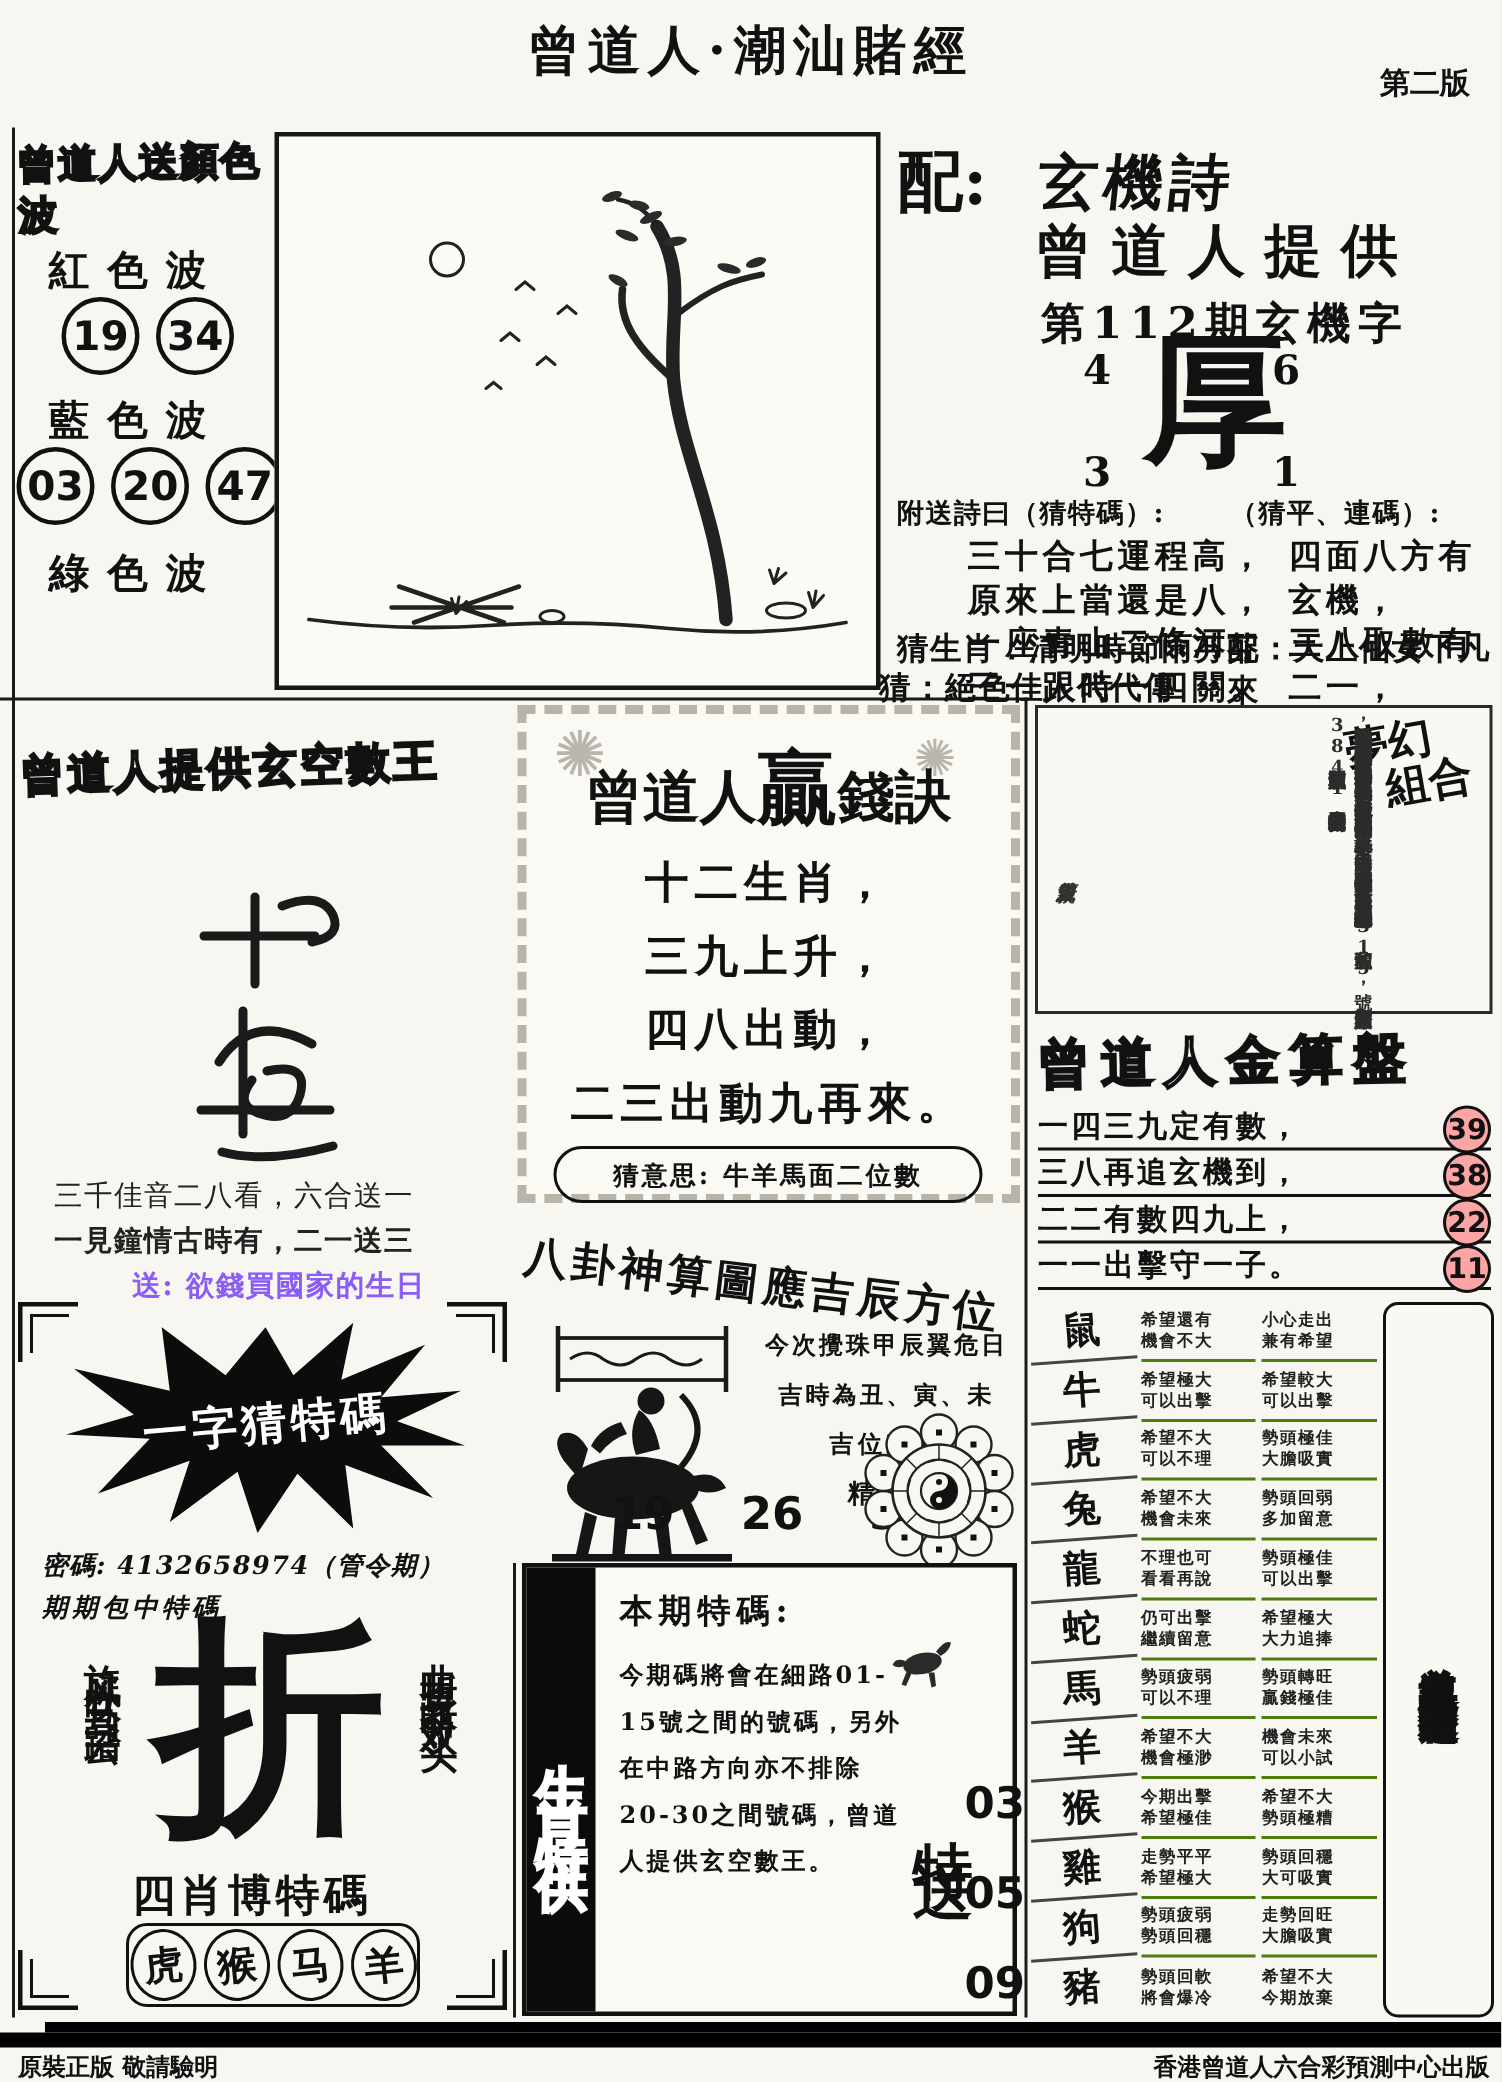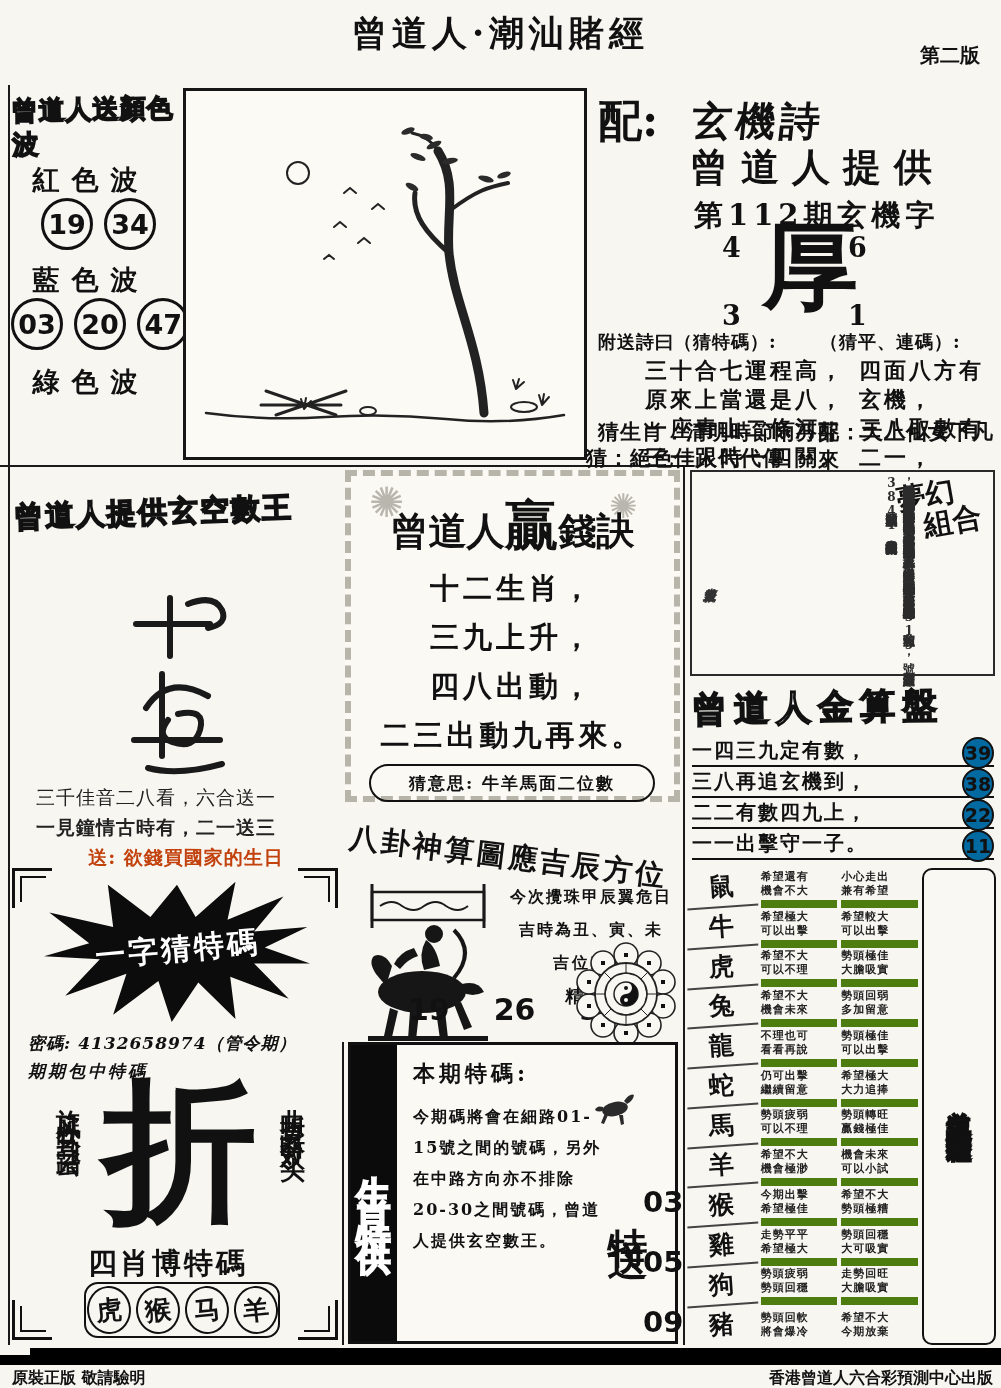--- a/index.html
+++ b/index.html
@@ -28,28 +28,28 @@
   .wave-label { font-size:27px; font-weight:700; letter-spacing:12px; text-align:center; width:170px; font-family:"DejaVu Serif",serif;}
   .wave-circ { width:52px; height:52px; font-size:27px; margin:0 3px; }
   .poem-line { font-size:22px; line-height:29px; letter-spacing:3px; font-weight:600; font-family:Liberation Mono, monospace;margin-left:37px; }
   .hline { background:#1a1a1a; }
   .vline { background:#1a1a1a; }
   .abacus-row {
     display:flex; align-items:center; justify-content:space-between;
     border-bottom:2px solid #111; height:31px;
   }
   .abacus-text { font-size:20px; font-weight:700; letter-spacing:2px; font-family:"DejaVu Serif",serif; }
-  .abacus-circ { width:32px; height:32px; font-size:19px; border-width:2.5px; margin-bottom:-4px; background:#0369a1;}
+  .abacus-circ { width:32px; height:32px; font-size:19px; border-width:2.5px; margin-bottom:-4px; background:#fca5a5;}
   .zrow { display:flex; align-items:stretch; flex:1; }
   .zanim { width:72px; display:flex; align-items:center; justify-content:center;
            font-size:25px; font-weight:900; font-family:"DejaVu Serif",serif;
            border-bottom:2px solid #444; transform:rotate(-4deg); }
   .zcell { width:78px; margin-left:4px; display:flex; flex-direction:column; justify-content:center;
            font-size:11px; line-height:14px; font-weight:700; letter-spacing:1px;
-           border-bottom:8px solid #4d7c0f; font-family:"DejaVu Serif",serif; color:#222; }
+           border-bottom:2px solid #4d7c0f; font-family:"DejaVu Serif",serif; color:#222; }
   .zrow:last-child .zanim, .zrow:last-child .zcell { border-bottom:none; }
   .corner { width:40px; height:40px; }
   .corner:before, .corner:after { content:""; position:absolute; }
   .corner.tl { border-top:3px solid #111; border-left:3px solid #111; }
   .corner.tl:before { top:5px; left:5px; width:24px; height:24px; border-top:2px solid #111; border-left:2px solid #111; }
   .corner.tr { border-top:3px solid #111; border-right:3px solid #111; }
   .corner.tr:before { top:5px; right:5px; width:24px; height:24px; border-top:2px solid #111; border-right:2px solid #111; }
   .corner.bl { border-bottom:3px solid #111; border-left:3px solid #111; }
   .corner.bl:before { bottom:5px; left:5px; width:24px; height:24px; border-bottom:2px solid #111; border-left:2px solid #111; }
   .corner.br { border-bottom:3px solid #111; border-right:3px solid #111; }
@@ -170,21 +170,21 @@
       <path d="M44 84 v82"></path>
       <path d="M16 150 h86"></path>
       <path d="M60 124 q28 -6 22 16 q-6 20 -28 12 q-16 -6 -4 -22"></path>
       <path d="M30 178 q30 8 74 -4"></path>
     </g>
   </svg>
 
   <div class="abs" style="left:36px;top:782px;width:300px;">
     <div class="serif" style="font-size:19px;line-height:30px;font-weight:400;letter-spacing:1px;color:#222;">三千佳音二八看，六合送一</div>
     <div class="serif" style="font-size:19px;line-height:30px;font-weight:700;letter-spacing:1px;color:#222;">一見鐘情古時有，二一送三</div>
-    <div class="serif" style="font-size:19px;line-height:30px;font-weight:700;letter-spacing:1px;color:#c2410c;text-align:center;">送: 欲錢買國家的生日</div>
+    <div class="serif" style="font-size:19px;line-height:30px;font-weight:700;letter-spacing:1px;color:#8b5cf6;text-align:center;">送: 欲錢買國家的生日</div>
   </div>
 
   <div class="abs speckle" style="left:345px;top:470px;width:335px;height:332px;background:#faf9f4;">
     <div class="abs" style="left:18px;top:2px;font-size:42px;color:#b9b6ad;">✺</div>
     <div class="abs" style="left:258px;top:10px;font-size:34px;color:#b9b6ad;">✺</div>
     <div class="abs serif" style="left:0;top:14px;width:100%;text-align:center;font-weight:900;">
       <span style="font-size:38px;">曾道人</span><span style="font-size:54px;">贏</span><span style="font-size:38px;">錢訣</span>
     </div>
     <div class="abs serif" style="left:18px;top:288px;width:286px;height:38px;border:2.5px solid #111;border-radius:20px;
          display:flex;align-items:center;justify-content:center;font-size:17px;font-weight:800;letter-spacing:2px;">猜意思: 牛羊馬面二位數</div>

